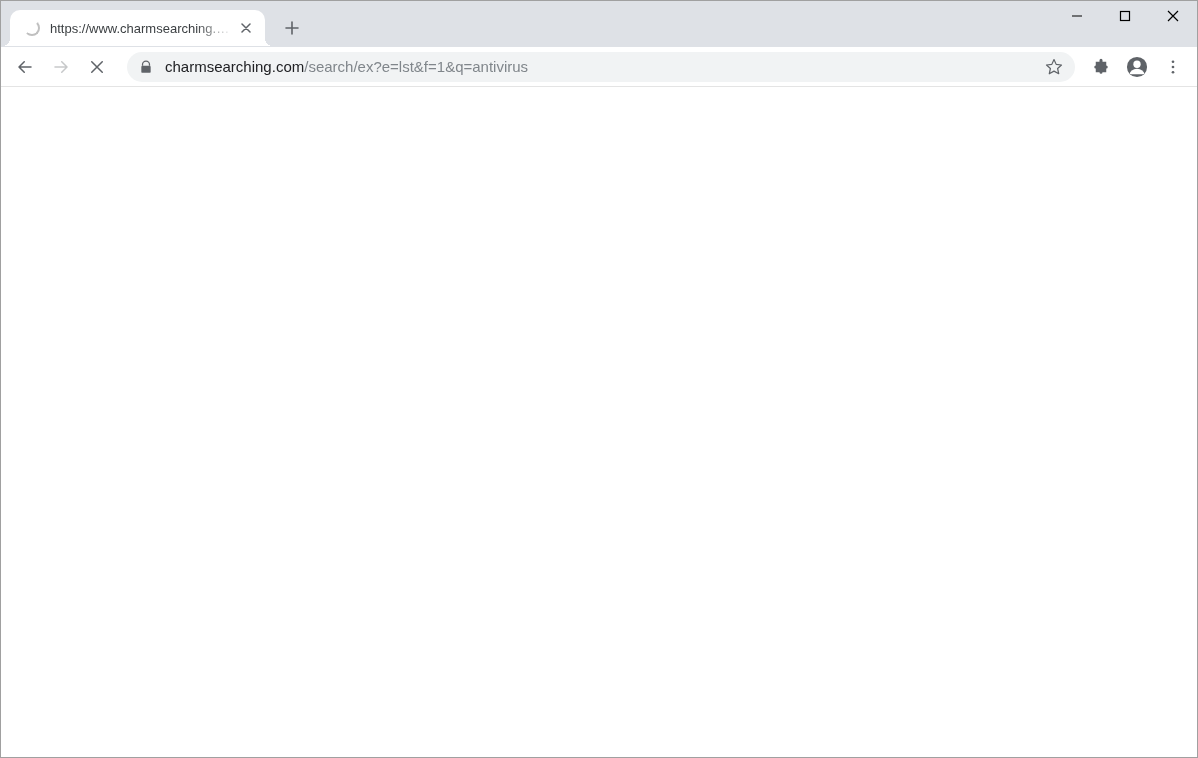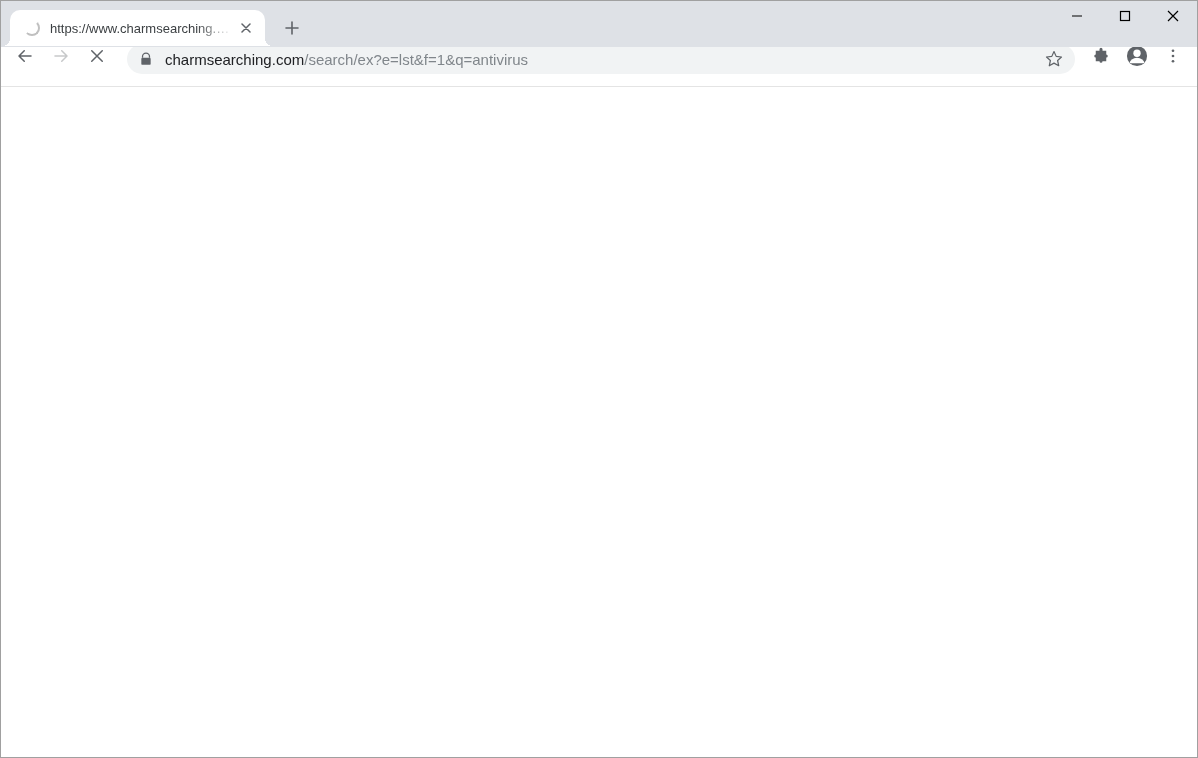--- a/index.html
+++ b/index.html
@@ -135,21 +135,21 @@
     }
     .win-btn svg {
       width: 12px;
       height: 12px;
     }
     
     .toolbar {
       height: 40px;
       background: #ffffff;
       display: flex;
-      align-items: flex-end;
+      align-items: center;
       padding: 12px 6px;
       border-bottom: 1px solid #e4e4e4;
     }
     .nav-btn {
       width: 36px;
       height: 36px;
       border-radius: 50%;
       display: flex;
       align-items: center;
       justify-content: center;

